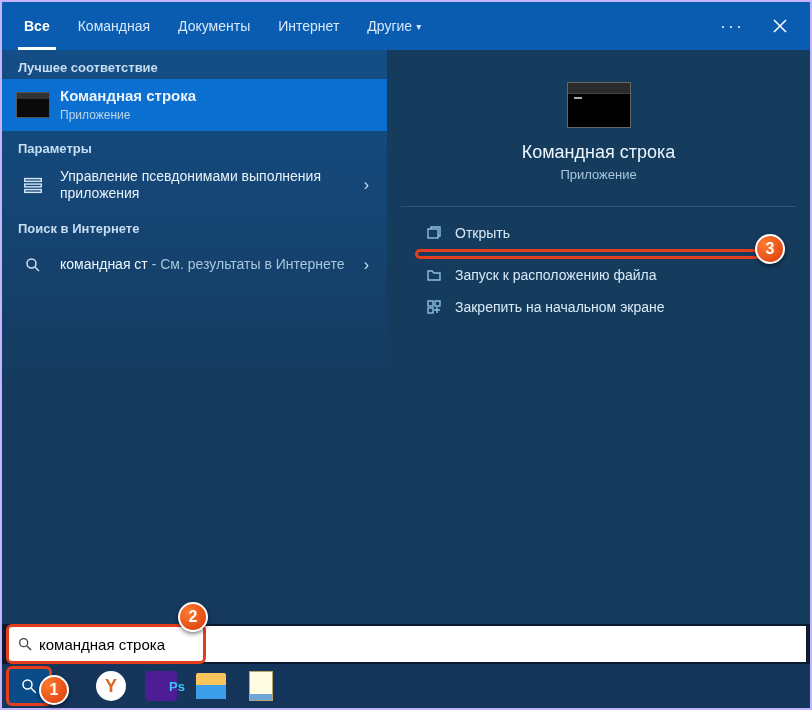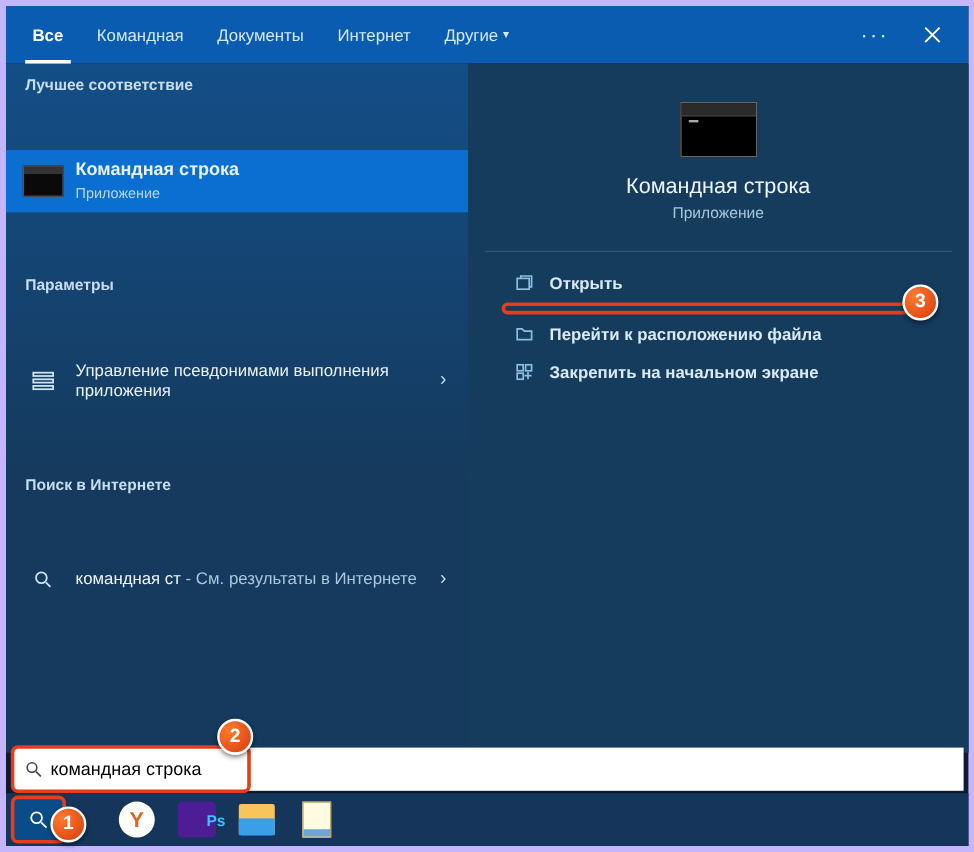--- a/index.html
+++ b/index.html
@@ -1,33 +1,33 @@
 <!DOCTYPE html>
 <html><head>
 <meta charset="utf-8">
 <style>
   * { box-sizing: border-box; margin: 0; padding: 0; font-family: 'Segoe UI', Arial, sans-serif; }
   body { width: 812px; height: 710px; background: #0d1b2e; position: relative; overflow: hidden; }
 
-  .frame { position: absolute; inset: 0; border: 5px solid #c4b5fd; }
+  .frame { position: absolute; inset: 0; border: 2px solid #c4b5fd; }
 
   
   .tabs-bar { height: 48px; background: #0a5cb0; display: flex; align-items: center; padding: 0 8px; color: #d6e8fb; font-size: 14px; }
   .tab { padding: 0 14px; height: 48px; display: flex; align-items: center; cursor: pointer; position: relative; }
   .tab.active { color: #fff; font-weight: 600; }
   .tab.active::after { content: ''; position: absolute; left: 8px; right: 8px; bottom: 0; height: 3px; background: #fff; }
   .tab-caret { margin-left: 4px; font-size: 10px; }
   .tabs-spacer { flex: 1; }
   .tabs-more { padding: 0 14px; font-size: 18px; letter-spacing: 2px; cursor: pointer; }
   .tabs-close { width: 44px; height: 44px; display: flex; align-items: center; justify-content: center; cursor: pointer; }
   .tabs-close svg { stroke: #fff; stroke-width: 1.5; }
 
   
   .main { display: flex; height: 574px; background: #163a5d; }
-  .left-pane { width: 385px; background: linear-gradient(#144e87, #153a5d 60%); display: flex; flex-direction: column; gap: 43px; }
+  .left-pane { width: 385px; background: linear-gradient(#144e87, #153a5d 60%); display: flex; flex-direction: column; }
   .right-pane { flex: 1; background: #153b5d; padding: 22px 28px 12px 28px; color: #cfe4f4; }
 
   .section-label { font-size: 13px; color: #c7ddf1; padding: 10px 16px 4px 16px; font-weight: 600; }
 
   .result-row { display: flex; align-items: center; padding: 8px 14px; color: #e9f2fa; cursor: pointer; position: relative; }
   .result-row.selected { background: #0a6fd1; }
   .result-icon { width: 34px; height: 34px; display: flex; align-items: center; justify-content: center; margin-right: 10px; flex-shrink: 0; }
   .cmd-thumb { width: 34px; height: 26px; background: #0a0a0a; border: 1px solid #555; position: relative; }
   .cmd-thumb::before { content:''; position:absolute; top:0; left:0; right:0; height:6px; background:#333; }
   .result-text { flex: 1; line-height: 1.25; }
@@ -40,21 +40,21 @@
 
   
   .preview-icon { width: 64px; height: 46px; margin: 10px auto 14px auto; background: #000; border: 1px solid #666; position: relative; }
   .preview-icon::before { content:''; position:absolute; top:0;left:0;right:0;height:10px;background:#2b2b2b;border-bottom:1px solid #444; }
   .preview-icon .dash { position:absolute; top:14px; left:6px; width:8px; height:2px; background:#aaa; }
   .preview-title { text-align: center; font-size: 18px; color: #eef6fd; }
   .preview-sub { text-align: center; font-size: 13px; color: #a9c7de; margin-top: 4px; }
   .preview-divider { height: 1px; background: #2d5678; margin: 24px -14px 10px -14px; }
 
   .action-list { list-style: none; }
-  .action-item { display: flex; align-items: center; padding: 8px 8px; font-size: 14px; color: #d8eaf8; cursor: pointer; border-radius: 2px; font-weight: bold; }
+  .action-item { display: flex; align-items: center; padding: 8px 8px; font-size: 14px; color: #d8eaf8; cursor: pointer; border-radius: 2px; }
   .action-item .aicon { width: 22px; margin-right: 10px; display:flex; align-items:center; justify-content:center; }
   .action-item svg { stroke: #8cbfe2; fill: none; stroke-width: 1.4; }
 
   .action-highlight { border: 3px solid #e63e1c; border-radius: 8px; padding: 2px 4px; position: relative; }
 
   
   .search-wrap { position: absolute; left: 4px; bottom: 44px; width: 200px; }
   .search-box { height: 40px; background: #fff; display: flex; align-items: center; padding: 0 8px; border: 3px solid #e63e1c; border-radius: 6px; }
   .search-box svg { stroke: #444; fill:none; stroke-width:2; flex-shrink:0; }
   .search-input { border: none; outline: none; font-size: 15px; margin-left: 6px; width: 100%; background: transparent; }
@@ -170,21 +170,21 @@
         </li>
         <li class="action-highlight" style="position:relative;">
           <div class="badge" style="top:-18px; right:-6px;">3</div>
         </li>
         <li class="action-item">
           <span class="aicon">
               <svg width="16" height="16" viewBox="0 0 16 16">
                 <path d="M2 4 H6 L8 6 H14 V13 H2 Z"></path>
               </svg>
             </span>
-          <span>Перейти к расположению файла</span>
+          <span>Запуск к расположению файла</span>
         </li>
         <li class="action-item">
           <span class="aicon">
               <svg width="16" height="16" viewBox="0 0 16 16">
                 <rect x="2" y="2" width="5" height="5"></rect>
                 <rect x="9" y="2" width="5" height="5"></rect>
                 <rect x="2" y="9" width="5" height="5"></rect>
                 <path d="M11 8 L11 14 M8 11 L14 11"></path>
               </svg>
             </span>

